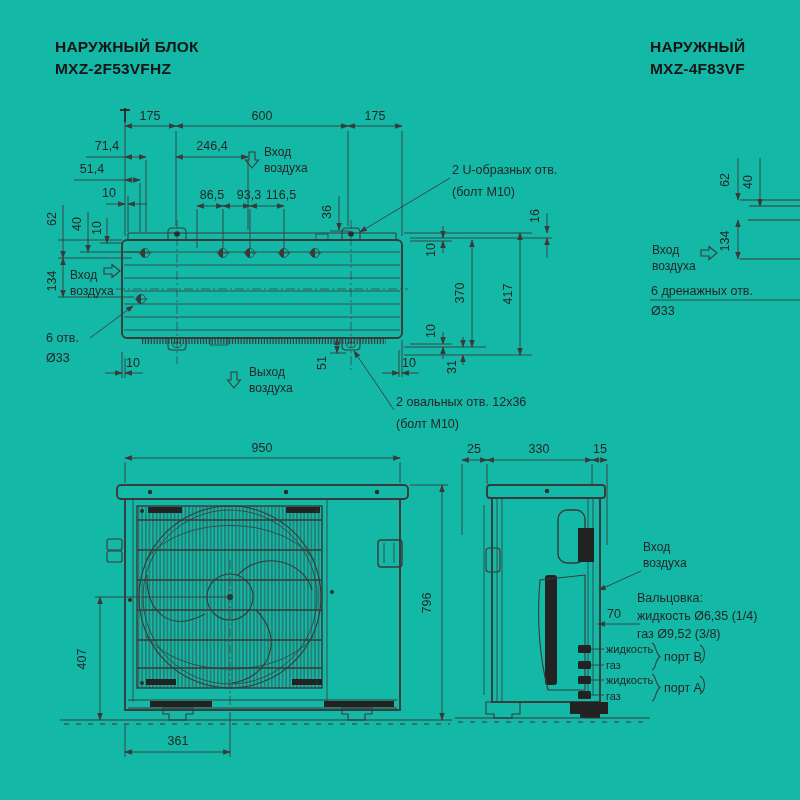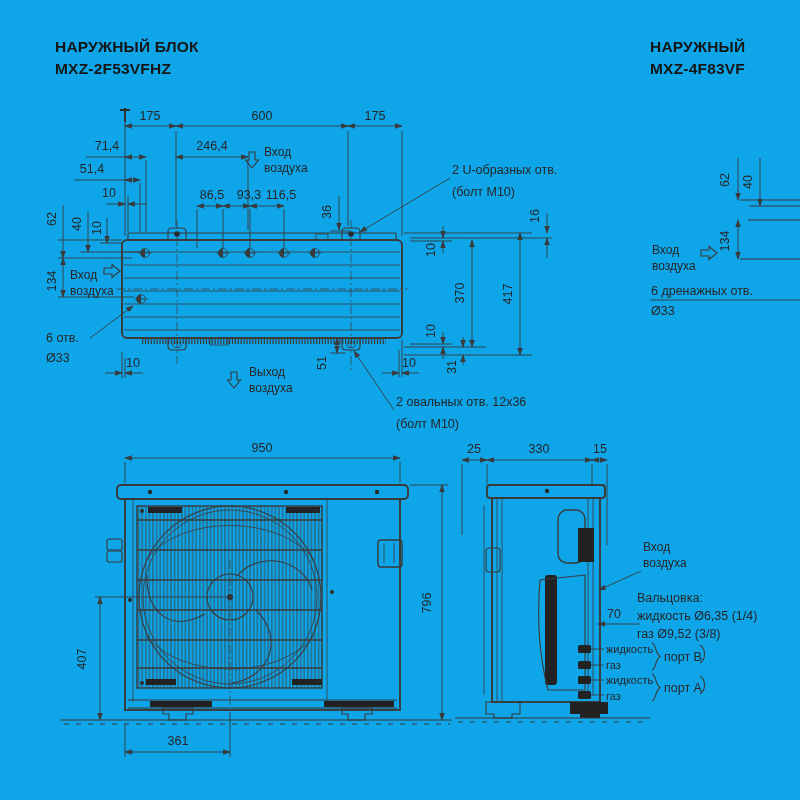--- a/index.html
+++ b/index.html
@@ -1,16 +1,16 @@
 <!DOCTYPE html>
 <html><head>
 <meta charset="utf-8">
 <style>
   html,body{margin:0;padding:0;background:#ffffff;}
-  .canvas{position:relative;width:800px;height:800px;background:#0ea5e9;overflow:hidden;
+  .canvas{position:relative;width:800px;height:800px;background:#14b8a6;overflow:hidden;
           font-family:"Liberation Sans", sans-serif;}
   svg{display:block}
   svg text{font-family:"Liberation Sans", sans-serif;fill:#262626;font-size:12px;}
   .tb{font-weight:bold;font-size:15.5px;fill:#151515;letter-spacing:.2px;}
   .tm{text-anchor:middle;}
   .t11{font-size:11px;}
   .t12{font-size:12.5px;}
   .s08{stroke:#3a3a3a;stroke-width:.8;fill:none;}
   .s1{stroke:#3a3a3a;stroke-width:1.1;fill:none;}
   .s14{stroke:#3a3a3a;stroke-width:1.4;fill:none;}

